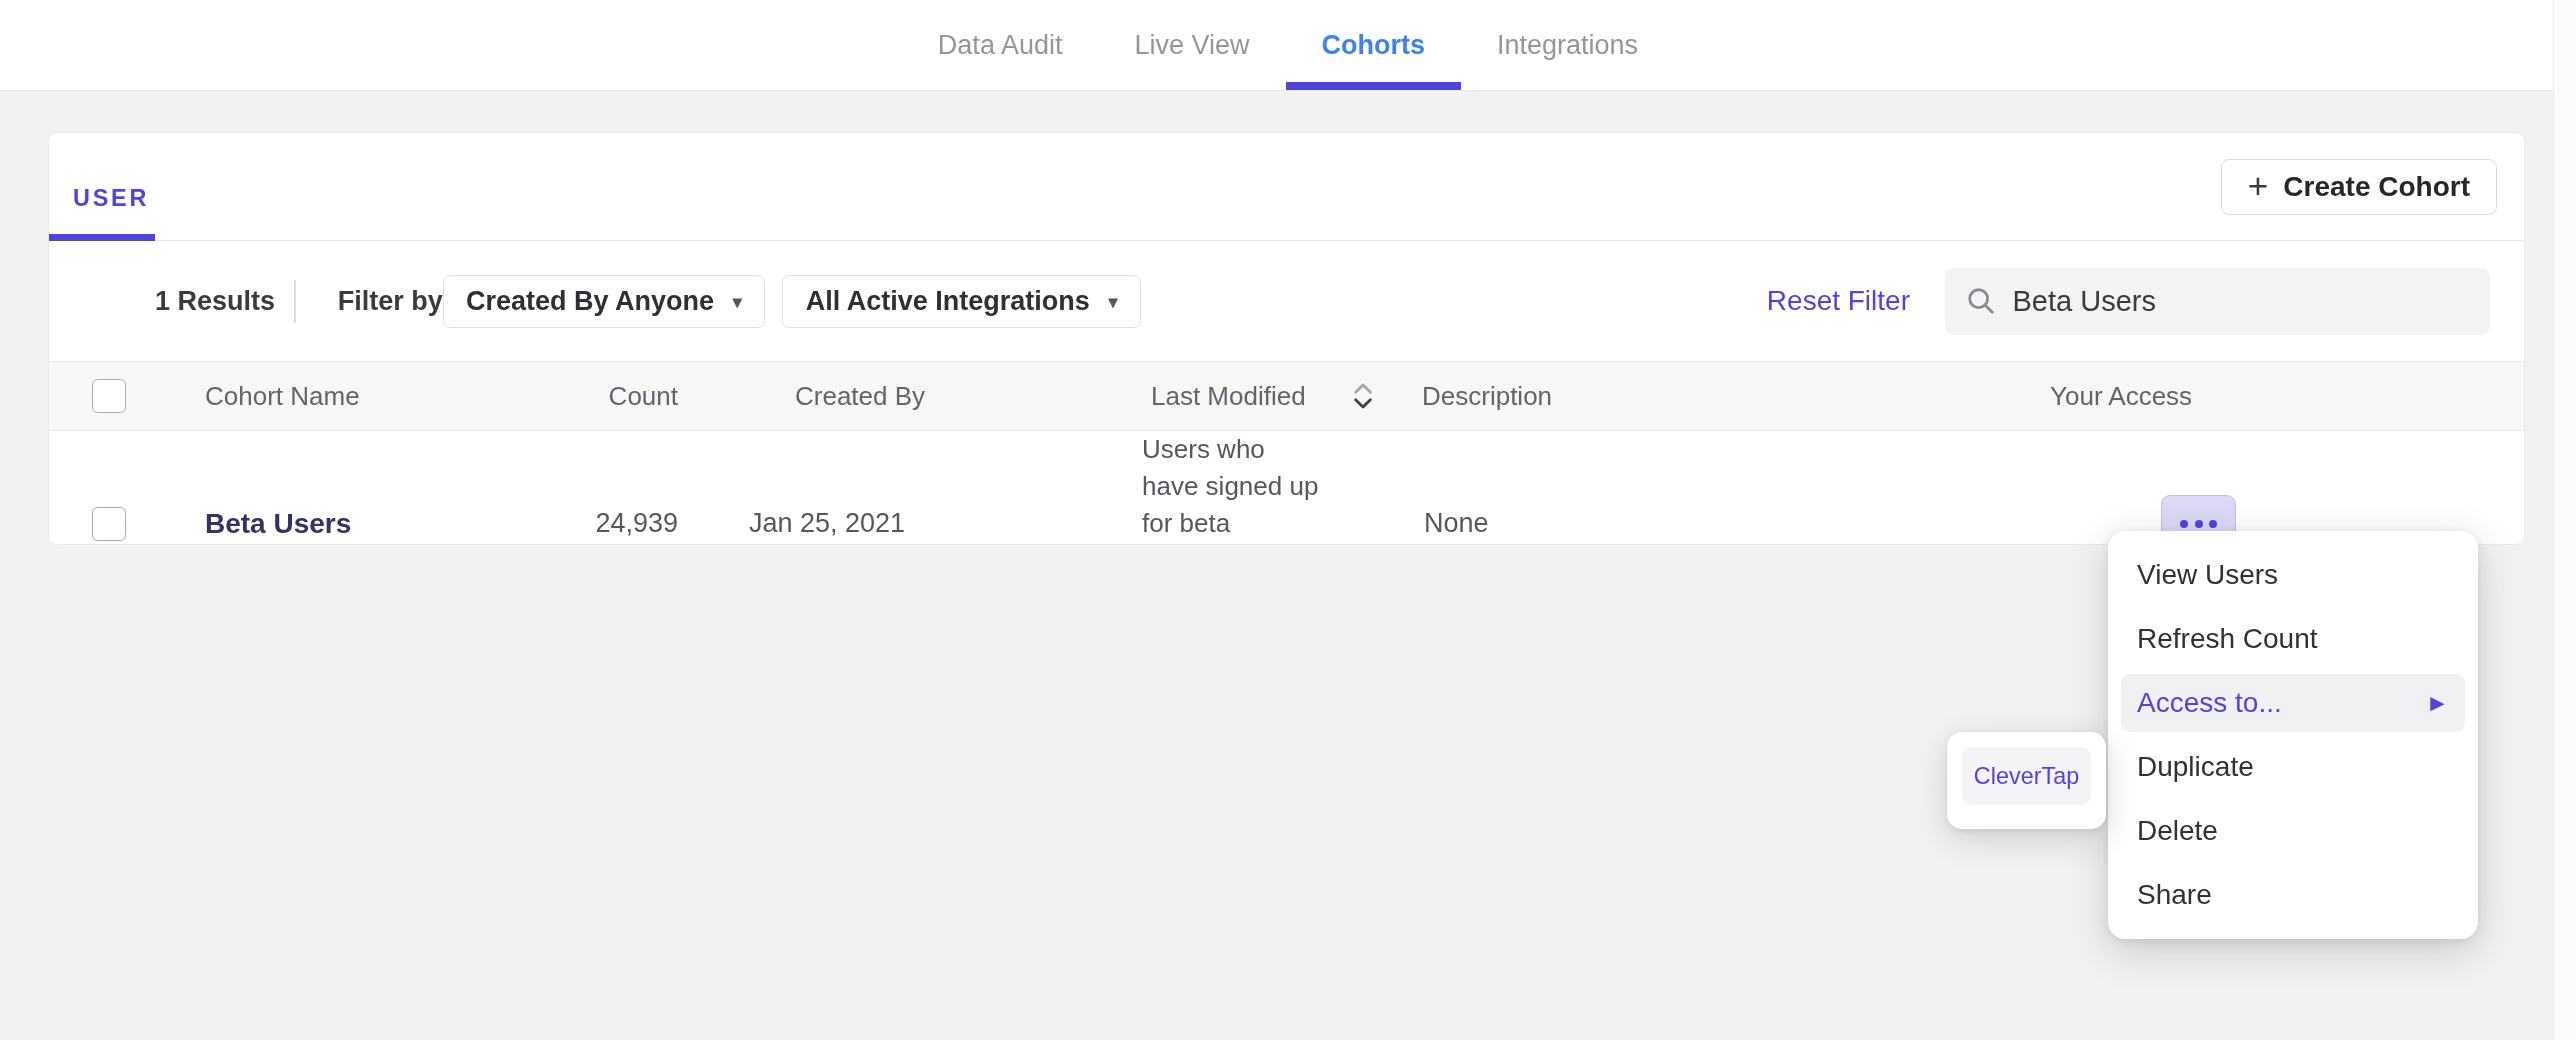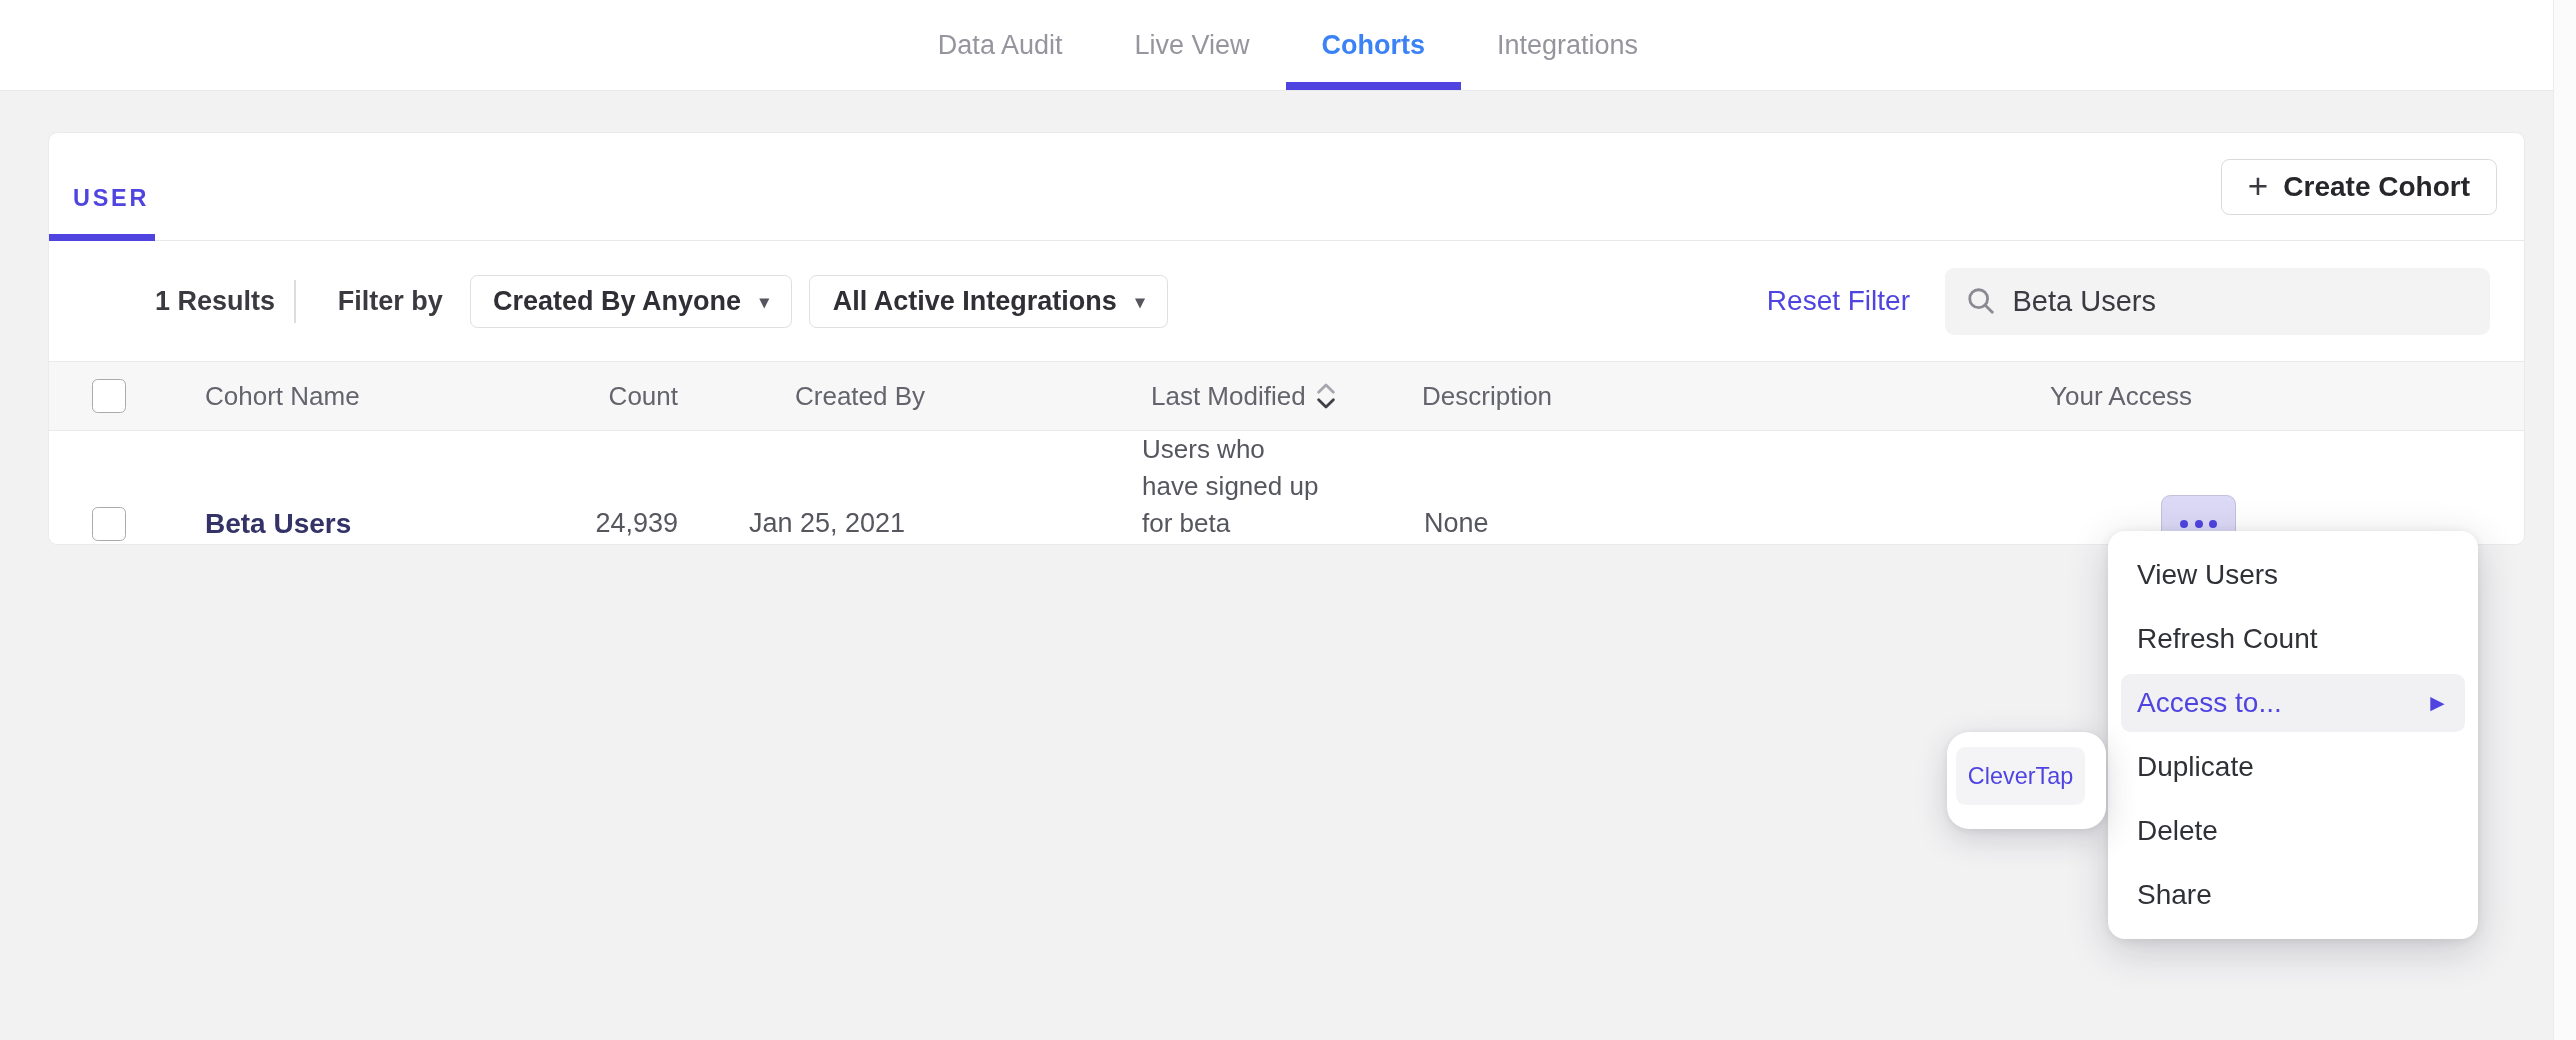--- a/index.html
+++ b/index.html
@@ -59,21 +59,21 @@
     font-size:28px; font-weight:600; color:#26262b; cursor:pointer;
   }
   .plus-glyph { font-size:35px; font-weight:400; color:#3a3a40; line-height:1; margin-top:-2.8px; }
 
   
   .filter-row { height:120px; flex:none; display:flex; align-items:center; padding-left:106px; }
   .results-count { font-size:27px; font-weight:600; color:#3a3a40; }
   .v-divider { width:1.9px; height:43px; background:#dcdce0; margin-left:18.7px; flex:none; }
   .filter-by { margin-left:42px; font-size:27px; font-weight:600; color:#3a3a40; }
   .dropdown-btn {
-    margin-left:27px; height:53px; padding:0 22.4px;
+    height:53px; padding:0 22.4px;
     border:1.9px solid #dfdfe3; border-radius:7.5px; background:#fff;
     display:flex; align-items:center; gap:18.7px;
     font-size:27px; font-weight:600; color:#2f2f35; cursor:pointer;
   }
   .dropdown-btn + .dropdown-btn { margin-left:17px; }
   .caret { font-size:18px; color:#55565e; margin-top:1.9px; }
   .filter-spacer { flex:1; }
   .reset-filter { font-size:28px; color:#4f44e0; cursor:pointer; }
   .search-box {
     margin-left:35px; margin-right:34px; width:545px; height:67px;
@@ -100,21 +100,21 @@
   .tbody-row { flex:1; background:#fff; font-size:27px; color:#55565e; }
 
   .cell-check { display:flex; }
   .checkbox {
     width:34px; height:34px; margin-left:43px;
     border:1.9px solid #a9a9b0; border-radius:5.6px; background:#fff; cursor:pointer; flex:none;
   }
   .cell-name { padding-left:31px; }
   .cell-count { text-align:right; padding-right:15px; }
   .cell-created { padding-left:102px; display:flex; align-items:center; }
-  .cell-modified { padding-left:56px; display:flex; align-items:center; gap:8px; }
+  .cell-modified { padding-left:56px; display:flex; align-items:center; gap:8px;justify-content:space-between; }
   .cell-desc { padding-left:47px; padding-right:52px; font-size:26px; line-height:37px; }
   .cell-access { padding-left:49px; }
   .cell-actions { display:flex; justify-content:flex-end; padding-right:45px; }
 
   .cohort-link { color:#333368; font-weight:700; font-size:28px; cursor:pointer; }
   .avatar {
     width:60px; height:60px; border-radius:50%; background:#f56e61;
     color:#fff; font-size:23.4px; font-weight:700; letter-spacing:0.9px;
     display:flex; align-items:center; justify-content:center; flex:none;
   }
@@ -146,21 +146,21 @@
   .menu-item.highlighted {
     margin:2.8px 13px; height:58px; padding:0 20.5px 0 16px;
     background:#f1f1f4; border-radius:9.3px; color:#4f44e0;
     justify-content:space-between;
   }
   .submenu-arrow { font-size:18.7px; color:#4f44e0; }
 
   
   .export-submenu {
     position:absolute; left:1947px; top:732px; width:159px;
-    background:#fff; border-radius:22px; padding:15px 15px 24px 9px;
+    background:#fff; border-radius:15px; padding:15px 15px 24px 15px;
     box-shadow:0 9.3px 32px rgba(40,40,60,0.18), 0 1.9px 7.5px rgba(0,0,0,0.07);
     z-index:40;
   }
   .submenu-item {
     width:129px; height:58px; background:#f4f4f6; border-radius:9.3px;
     display:flex; align-items:center; justify-content:center;
     font-size:23.4px; color:#4f44e0; cursor:pointer;
   }
 </style>
 </head>

